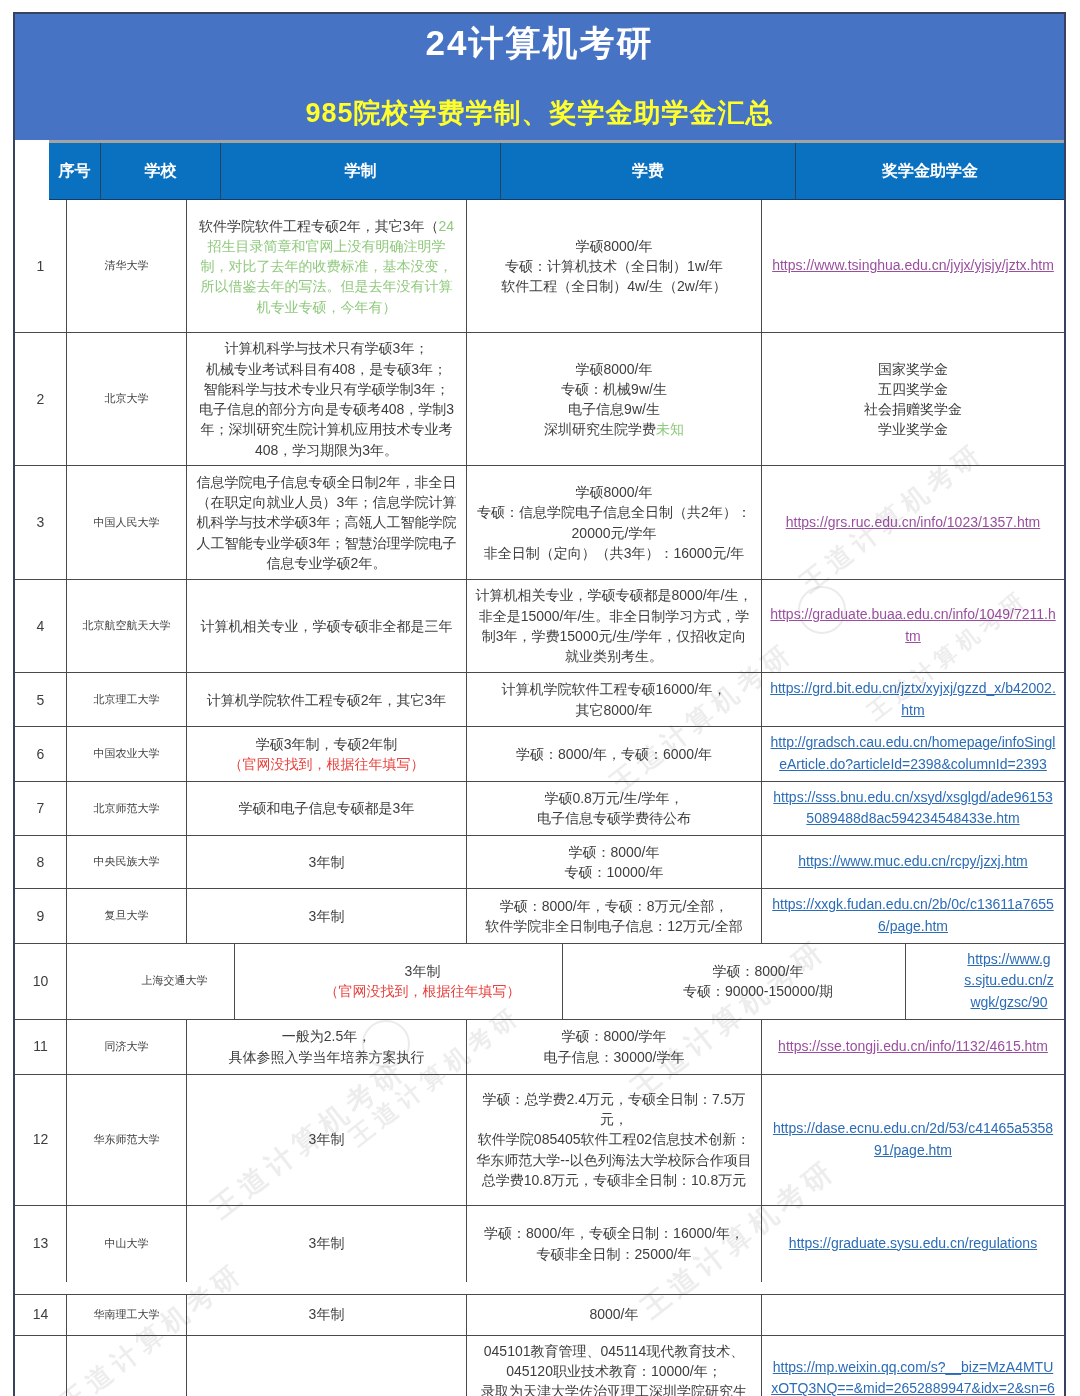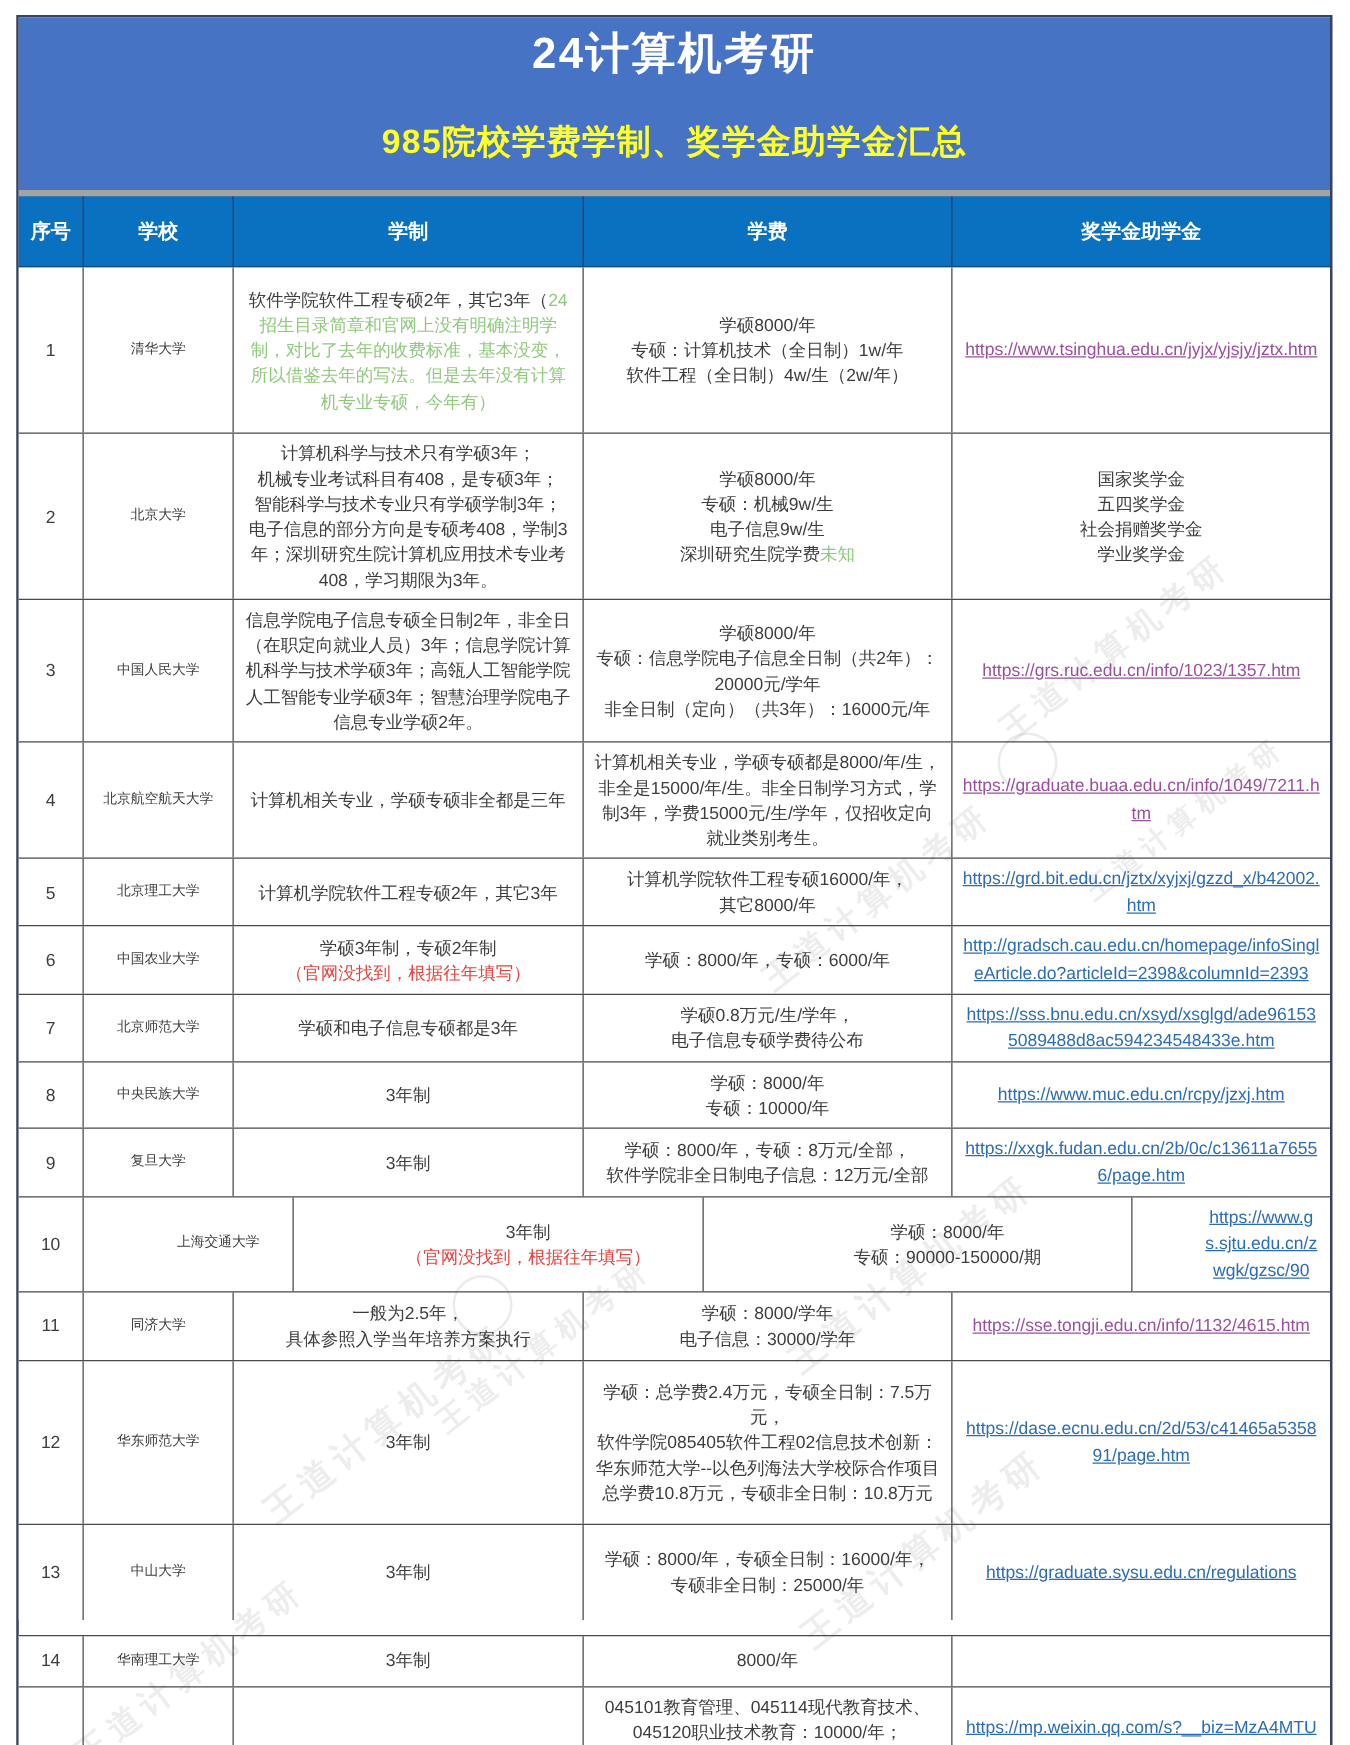--- a/index.html
+++ b/index.html
@@ -12,34 +12,35 @@
   }
   .tbl{
     position:absolute;left:13px;top:12px;width:1053px;
     border:2px solid #37435e;
     box-sizing:border-box;
     background:#ffffff;
   }
   .band{
     background:var(--title-band,#4673c3);
     text-align:center;
-    padding:6px 0 22px 0;
+    padding:6px 0 10px 0;
   }
   .band .t1{
     color:#ffffff;font-size:35px;font-weight:bold;line-height:1.3;letter-spacing:2px;
   }
   .band .t2{
     color:var(--subtitle-yellow,#ffff2b);font-size:27px;font-weight:bold;line-height:1.25;letter-spacing:1px;margin-top:31px;
   }
   .thead{
     display:flex;
     background:var(--header-band,#0a71c0);
     color:#ffffff;
-    border-top:5px solid #a3a3a3;
+    border-top:3px solid #a3a3a3;
     border-bottom:1px solid #123d6b;
+    margin-left:34px;
   }
   .thead .th{
     height:56px;
     display:flex;align-items:center;justify-content:center;
     font-size:16px;font-weight:bold;
     border-right:1px solid #27415f;
     box-sizing:border-box;
   }
   .thead .th:last-child{border-right:none;}
   .tbody .tr{

